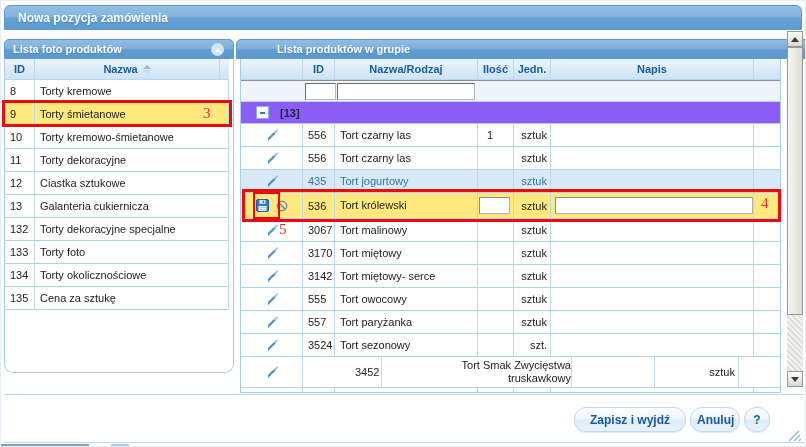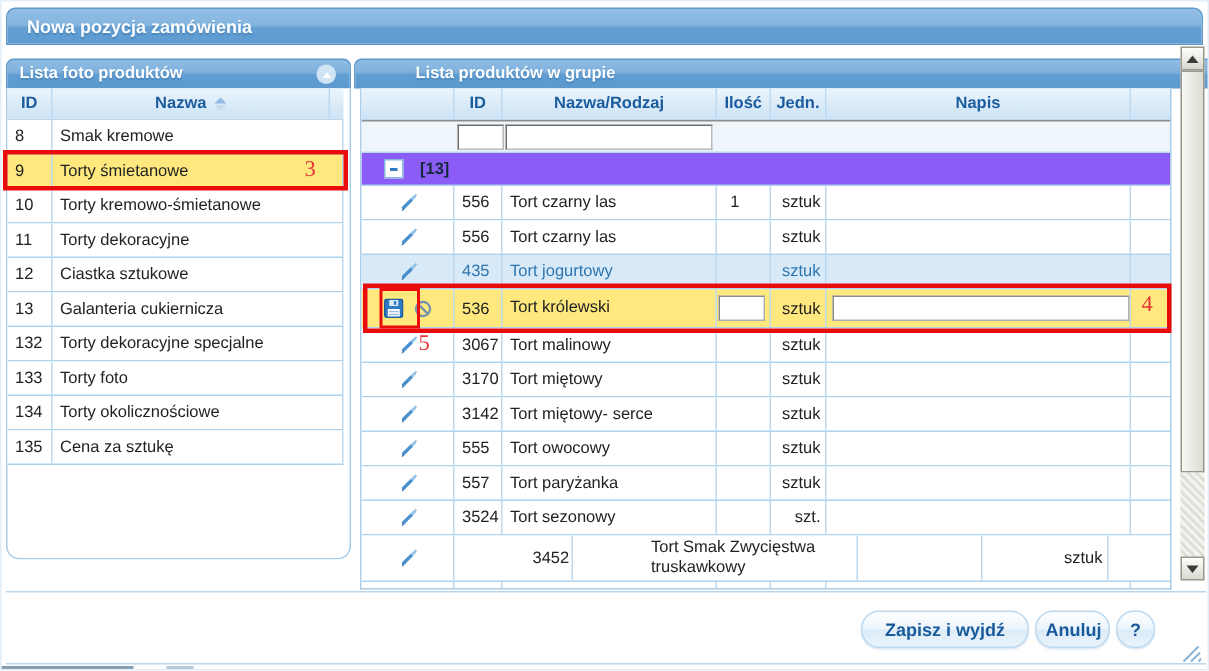--- a/index.html
+++ b/index.html
@@ -63,21 +63,21 @@
   .expander{width:11px;height:11px;border:1px solid #88b8de;background:#fff;
     display:flex;align-items:center;justify-content:center;}
   .expander i{display:block;width:5px;height:2px;background:#2f7bc0;}
 
   .rrow{display:grid;grid-template-columns:62px 32px 143px 36px 37px 203px 26px;height:23px;
     border-bottom:1px solid #aed3ee;box-sizing:border-box;background:#fff;}
   .rrow .c{display:flex;align-items:center;border-right:1px solid #bcd9f0;box-sizing:border-box;
     overflow:hidden;}
   .rrow .c.icons{justify-content:center;gap:7px;overflow:visible;}
   .rrow .c.id{padding-left:5px;}
-  .rrow .c.name{padding-left:5px;white-space:normal;line-height:13px;}
+  .rrow .c.name{padding-left:5px;white-space:normal;line-height:13px;text-align:right;}
   .rrow .c.qty{justify-content:flex-end;padding-right:20px;}
   .rrow .c.unit{justify-content:flex-end;padding-right:3px;}
   .rrow .c.caption{padding-left:4px;overflow:visible;}
   .rrow .c.blank{border-right:none;}
   .rrow.sel{background:#d8e9f7;color:#2d76b0;}
   .rrow.edit{background:#ffe87e;height:26px;}
   .rrow.tall{height:31px;gap:47px;}
   .rrow.partial{height:23px;}
   .rrow.edit input{height:17px;border:1px solid #b0b0b0;border-top-color:#8a8a8a;border-left-color:#8a8a8a;
     background:#fff;font:11px "Liberation Sans",sans-serif;padding:0 2px;box-sizing:border-box;}
@@ -146,21 +146,21 @@
           <span class="sort">
               <i class="u"></i>
               <i class="d"></i>
             </span>
         </div>
         <div class="hc"></div>
       </div>
       <div id="left-rows">
           <div class="lrow">
             <div class="c">8</div>
-            <div class="c">Smak kremowe</div>
+            <div class="c">Torty kremowe</div>
           </div>
           <div class="lrow sel">
             <div class="c">9</div>
             <div class="c">Torty śmietanowe</div>
           </div>
           <div class="lrow">
             <div class="c">10</div>
             <div class="c">Torty kremowo-śmietanowe</div>
           </div>
           <div class="lrow">

